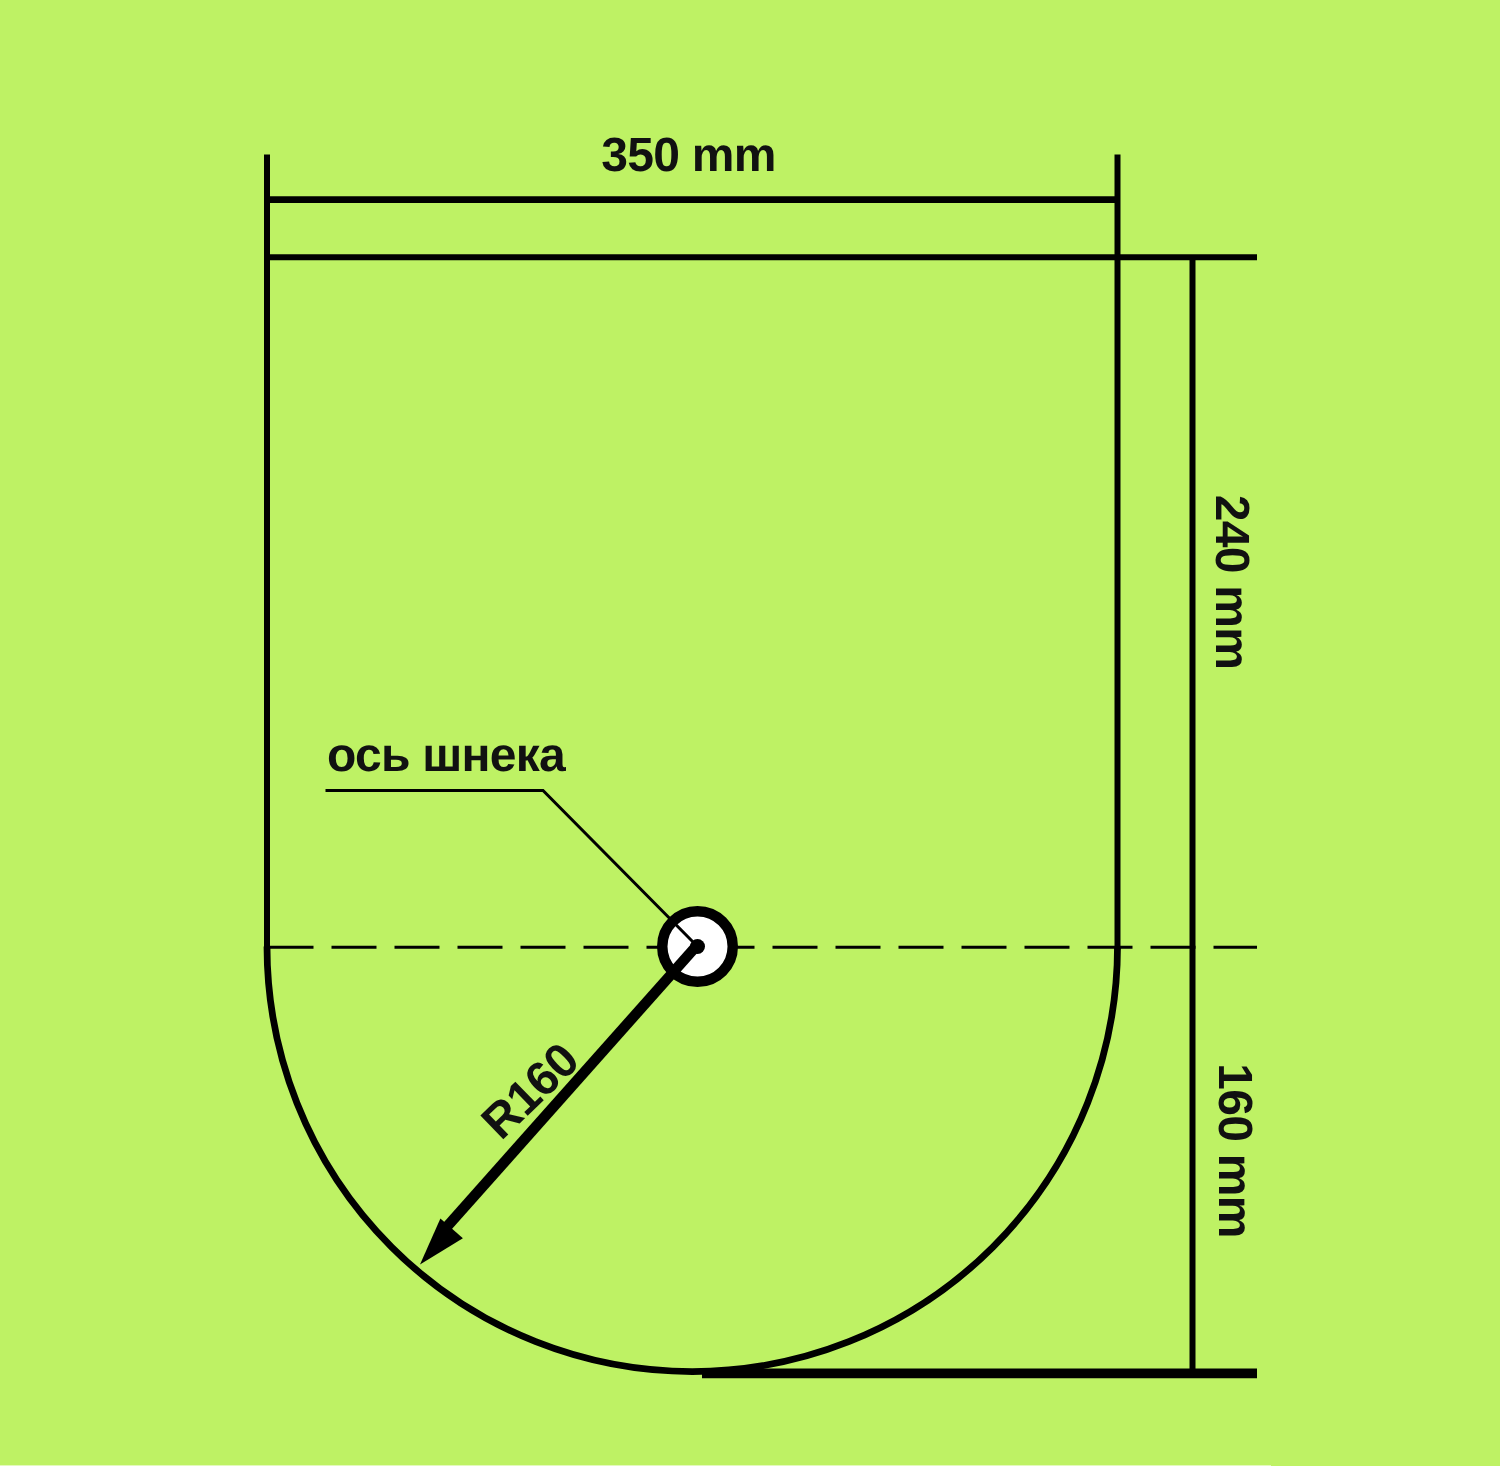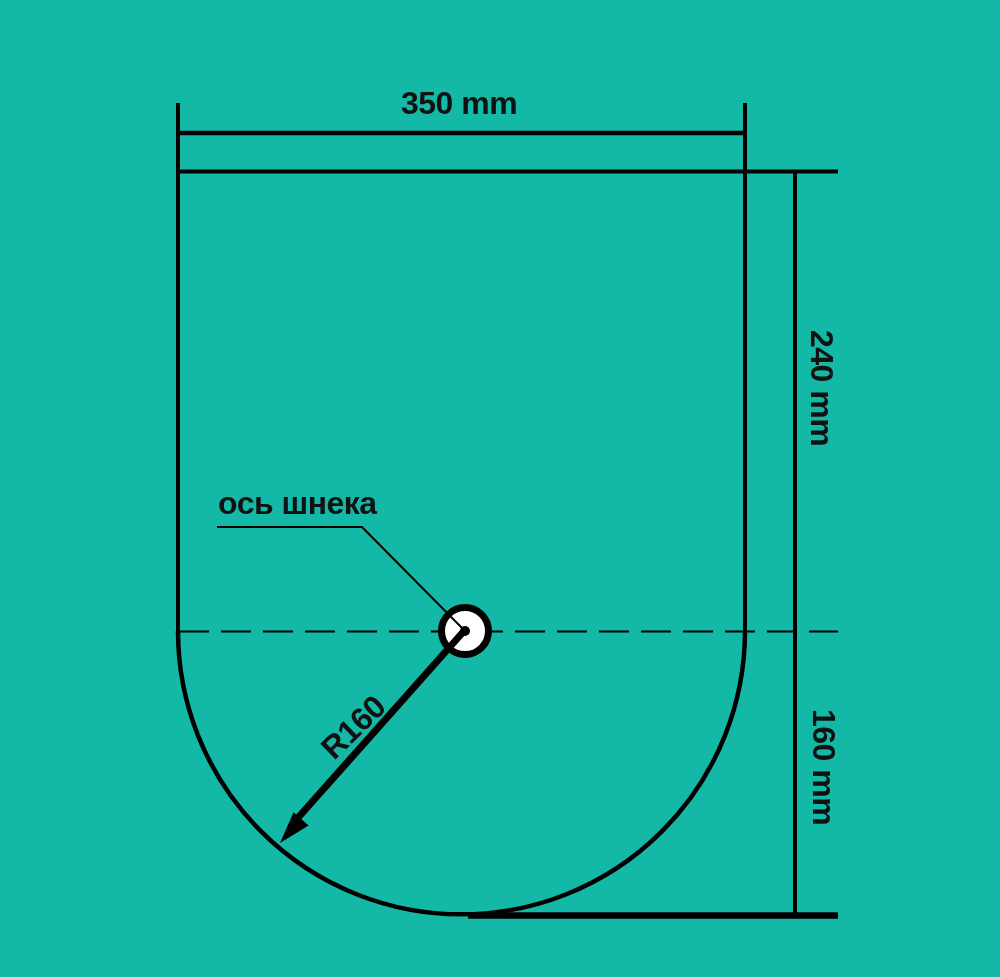--- a/index.html
+++ b/index.html
@@ -4,21 +4,21 @@
 <style>
   html, body {
     margin: 0;
     padding: 0;
     background: #ffffff;
   }
   .canvas {
     position: relative;
     width: 1000px;
     height: 977px;
-    background: #14b8a6;
+    background: #bef264;
     overflow: hidden;
   }
   svg { display: block; }
   .dim-text {
     font-family: "Liberation Sans", "DejaVu Sans", sans-serif;
     font-weight: 700;
     font-size: 32px;
     letter-spacing: -0.5px;
     fill: #111111;
   }

